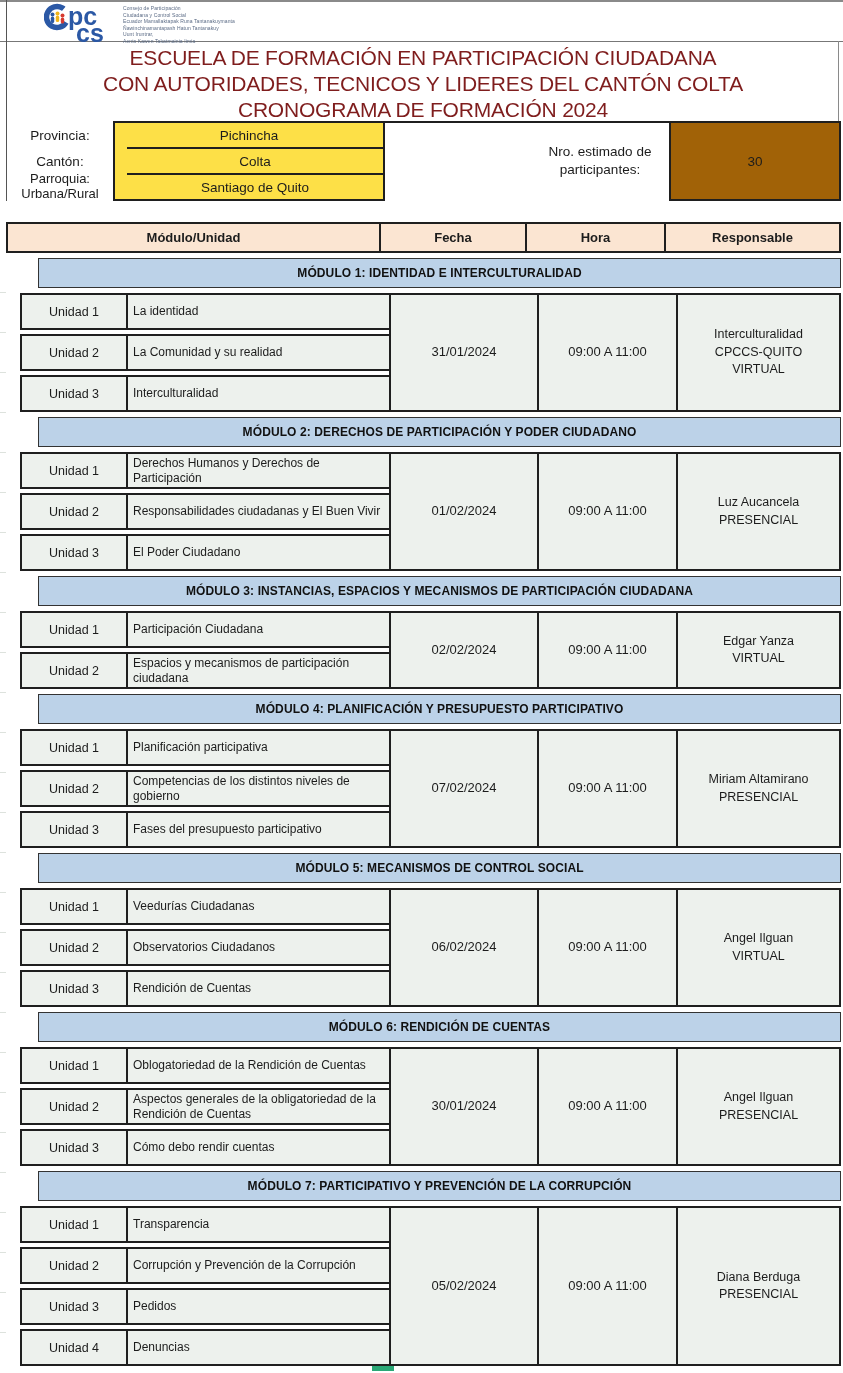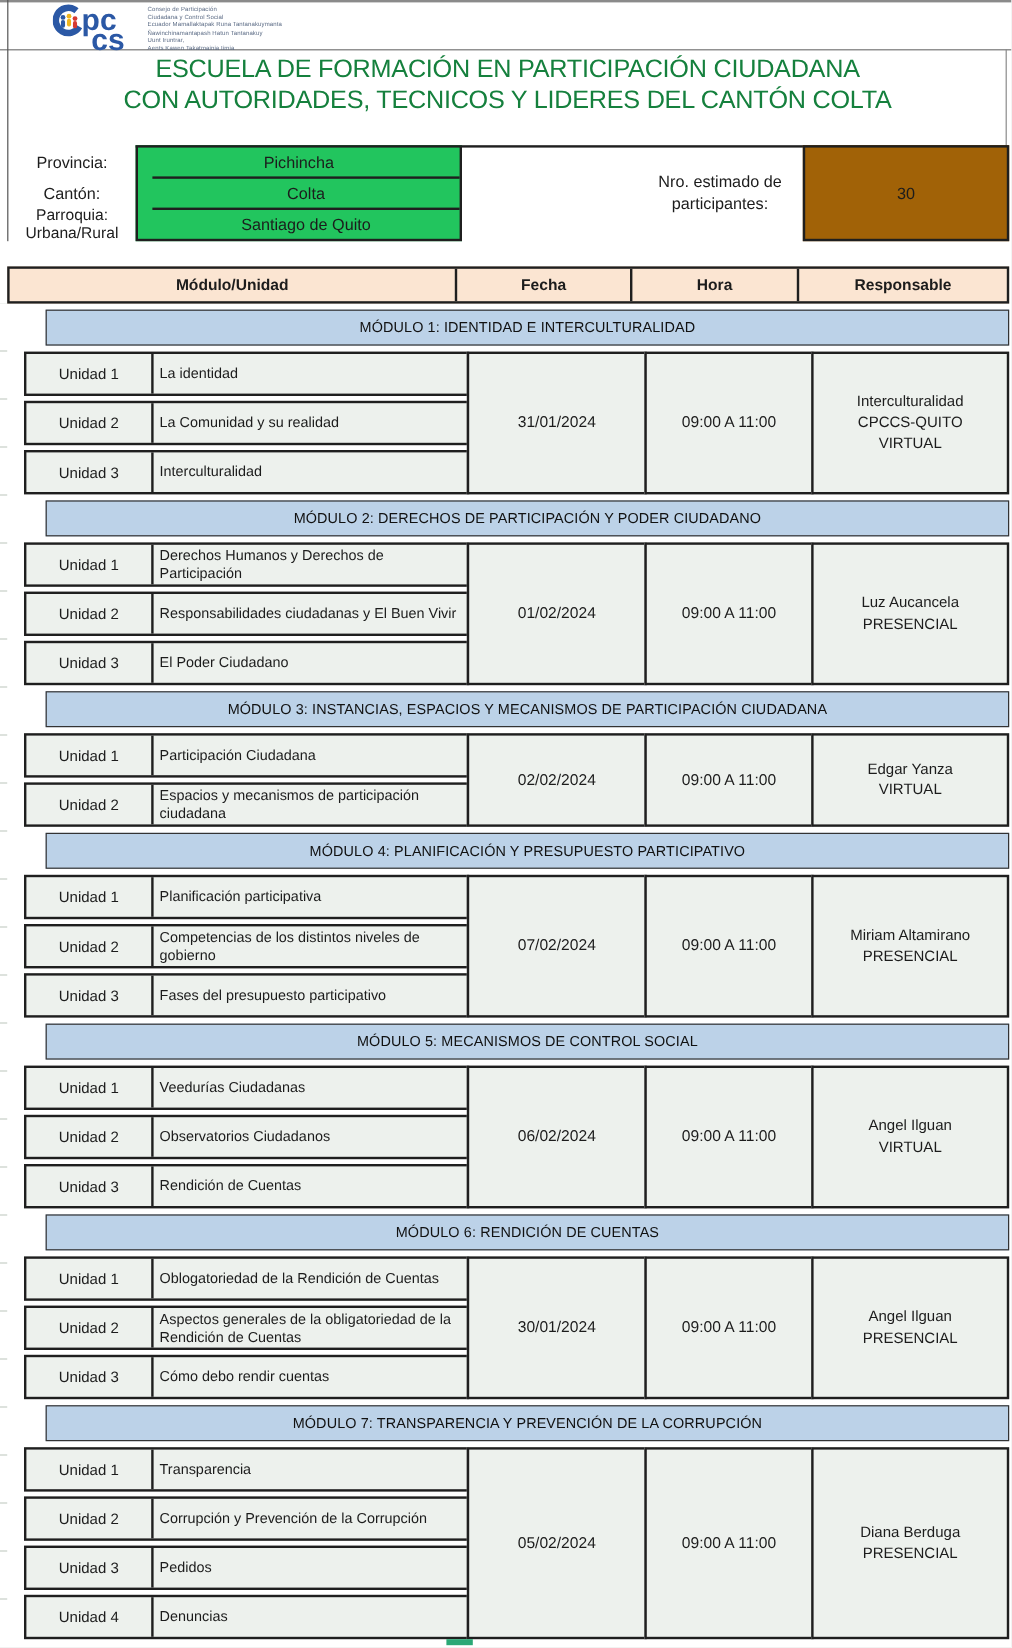--- a/index.html
+++ b/index.html
@@ -29,50 +29,50 @@
   }
 
   
   .logo-wrap{position:absolute;left:44px;top:1px;display:flex;gap:5px;align-items:center;}
   .org-lines{font-size:5px;line-height:1.3;color:var(--org_text_blue);padding-top:4px;letter-spacing:.1px;}
   .org-lines span{display:block;}
 
   
   .title-area{
     position:absolute;left:8px;top:45px;width:830px;text-align:center;
-    font-size:21px;line-height:26px;color:#15803d;letter-spacing:-0.2px;
+    font-size:21px;line-height:26px;color:#7f1d1d;letter-spacing:-0.2px;
   }
   .title-underline{position:absolute;left:113px;top:121px;width:727px;height:2px;background:var(--border_dark);}
 
   
   .info-label{position:absolute;left:7px;width:106px;display:flex;flex-direction:column;
     align-items:center;justify-content:center;font-size:13.5px;line-height:1.15;text-align:center;}
   .info-values{position:absolute;left:113px;top:121px;width:272px;height:80px;
-    border:2px solid var(--border_dark);box-sizing:border-box;display:flex;flex-direction:column;background:#22c55e;}
+    border:2px solid var(--border_dark);box-sizing:border-box;display:flex;flex-direction:column;background:#fde047;}
   .info-values .vrow{flex:1;display:flex;align-items:center;justify-content:center;font-size:13.5px;}
   .info-values .vrow + .vrow{border-top:2px solid var(--border_dark);margin-left:12px;}
   .participants-label{position:absolute;left:535px;top:123px;width:130px;height:76px;
     display:flex;align-items:center;justify-content:center;text-align:center;font-size:13.5px;line-height:1.35;}
   .participants-box{position:absolute;left:669px;top:121px;width:172px;height:80px;
     border:2px solid var(--border_dark);box-sizing:border-box;display:flex;align-items:center;justify-content:center;font-size:13.5px;background:#a16207;}
 
   
   .table-area{position:absolute;left:6px;top:222px;width:835px;}
   .thead{
     display:grid;grid-template-columns:371px 146px 139px auto;height:31px;
     background:var(--peach_header);border:2px solid var(--border_dark);box-sizing:border-box;
   }
   .thead .hcell{display:flex;align-items:center;justify-content:center;font-size:13px;font-weight:600;}
   .thead .hcell + .hcell{border-left:2px solid var(--border_dark);}
 
   .module-bar{
     margin-top:5px;height:30px;background:var(--module_blue);
     border:1px solid #333;box-sizing:border-box;
     display:flex;align-items:center;justify-content:center;
-    font-size:12px;font-weight:400;letter-spacing:.1px;color:#111;margin-left:32px;
+    font-size:12px;font-weight:700;letter-spacing:.1px;color:#111;margin-left:32px;
   }
   .unit-block{margin-top:5px;display:flex;align-items:stretch;}
   .units-col{width:371px;display:flex;flex-direction:column;padding-left:14px;}
   .unit-row{
     display:grid;grid-template-columns:106px 1fr;height:37px;box-sizing:border-box;
     border:2px solid var(--border_dark);background:var(--cell_bg);
   }
   .unit-row + .unit-row{margin-top:4px;}
   .unit-label{display:flex;align-items:center;justify-content:center;font-size:12.5px;border-right:2px solid var(--border_dark);}
   .unit-topic{display:flex;align-items:center;font-size:12px;line-height:1.18;padding:1px 4px 1px 5px;}
@@ -116,20 +116,21 @@
       <span>Ecuador Mamallaktapak Runa Tantanakuymanta</span>
       <span>Ñawinchinamantapash Hatun Tantanakuy</span>
       <span>Uunt Iruntrar,</span>
       <span>Aents Kawen Takatmainia Iimia</span>
     </div>
   </div>
 
   <div class="title-area">
     <div>ESCUELA DE FORMACIÓN EN PARTICIPACIÓN CIUDADANA</div>
     <div>CON AUTORIDADES, TECNICOS Y LIDERES DEL CANTÓN COLTA</div>
+    <div>CRONOGRAMA DE FORMACIÓN 2024</div>
   </div>
   <div class="title-underline"></div>
 
   <div class="info-label" style="top:123px;height:26px;">
     <span>Provincia:</span>
   </div>
   <div class="info-label" style="top:149px;height:26px;">
     <span>Cantón:</span>
   </div>
   <div class="info-label" style="top:173px;height:28px;font-size:13px;">
@@ -284,21 +285,21 @@
               <div class="unit-topic">Cómo debo rendir cuentas</div>
             </div>
           </div>
           <div class="mcell date">30/01/2024</div>
           <div class="mcell time">09:00 A 11:00</div>
           <div class="mcell resp">
             <div>Angel Ilguan</div>
             <div>PRESENCIAL</div>
           </div>
         </div>
-        <div class="module-bar">MÓDULO 7: TRANSPARENCIA Y PREVENCIÓN DE LA CORRUPCIÓN</div>
+        <div class="module-bar">MÓDULO 7: PARTICIPATIVO Y PREVENCIÓN DE LA CORRUPCIÓN</div>
         <div class="unit-block">
           <div class="units-col">
             <div class="unit-row">
               <div class="unit-label">Unidad 1</div>
               <div class="unit-topic">Transparencia</div>
             </div>
             <div class="unit-row">
               <div class="unit-label">Unidad 2</div>
               <div class="unit-topic">Corrupción y Prevención de la Corrupción</div>
             </div>

